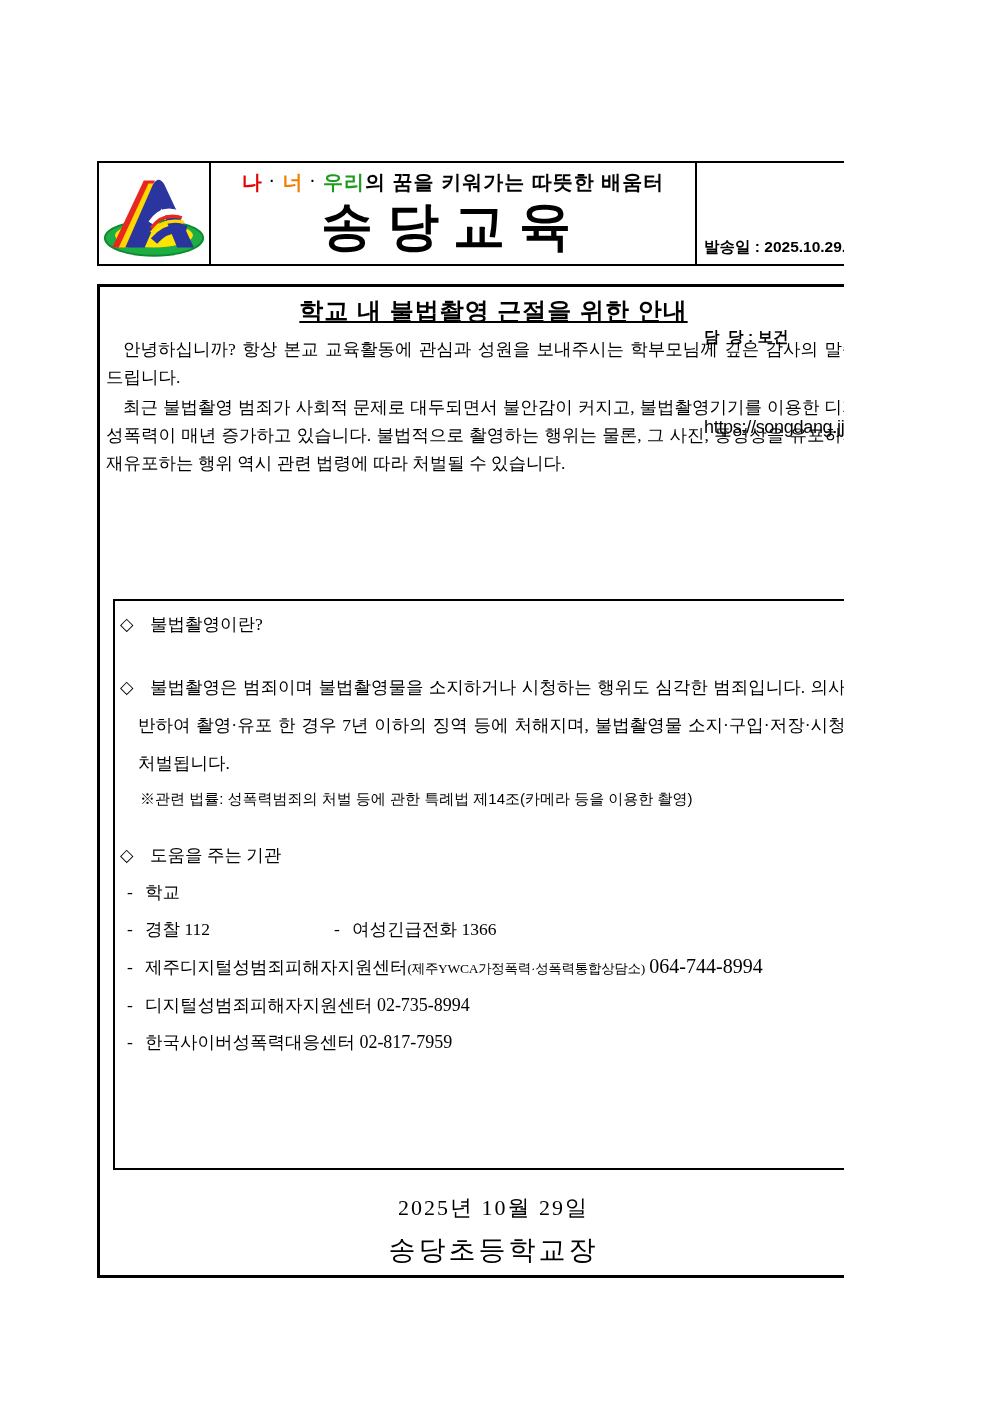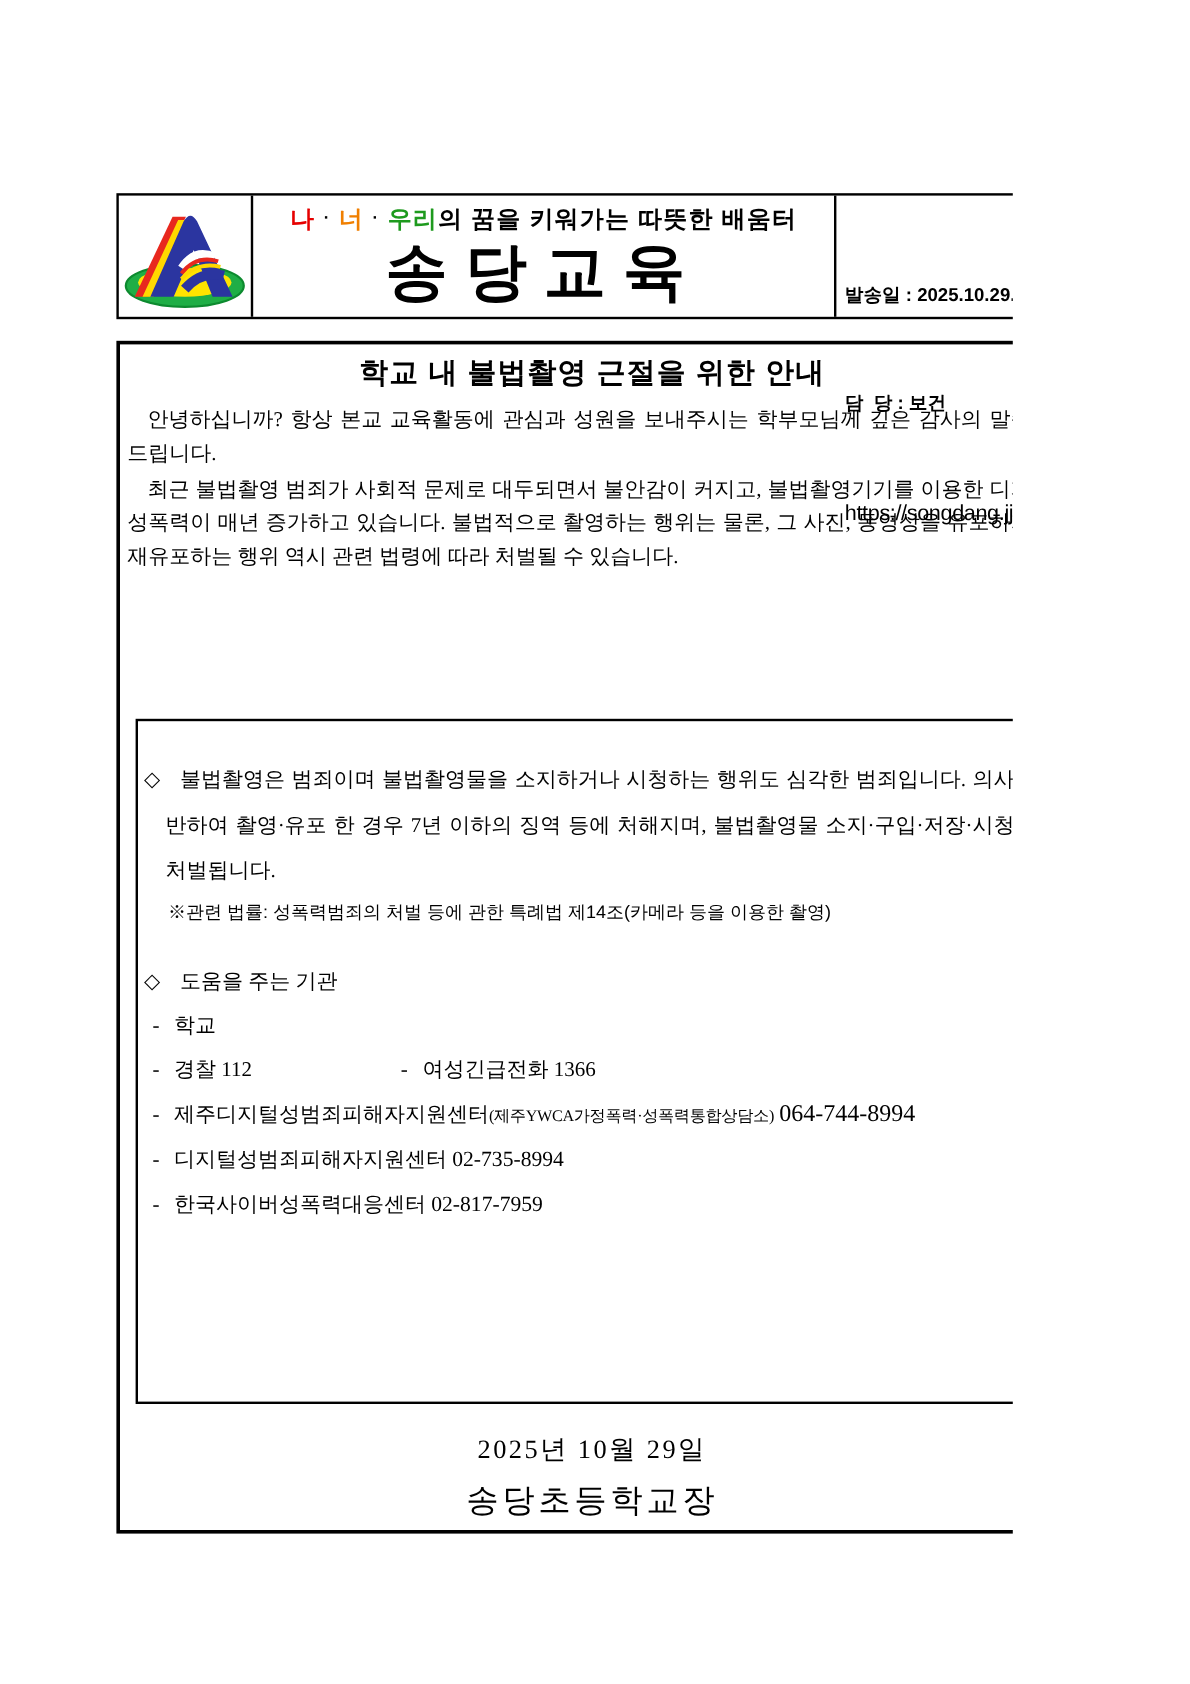--- a/index.html
+++ b/index.html
@@ -37,21 +37,21 @@
   .info-url { font-weight:normal; font-size:18px; letter-spacing:-0.3px; }
 
   
   .body-box {
     position:absolute; left:97px; top:284px; width:793px; height:994px;
     border:3px solid #000;
   }
   .doc-title {
     font-family:"Liberation Sans", sans-serif; font-weight:bold;
     font-size:24px; line-height:30px; text-align:center;
-    margin-top:9px; letter-spacing:1px;
+    margin-top:9px; letter-spacing:1px;text-decoration:underline;
   }
   .paragraphs {
     margin:9px 10px 0 6px; font-size:17.5px; line-height:28px;
     text-align:justify; word-break:break-all;
   }
   .paragraphs p { text-indent:17px; margin-top:2px; }
 
   
   .info-box {
     position:absolute; left:13px; top:312px; width:762px; height:571px;
@@ -115,20 +115,21 @@
   <div class="body-box">
     <div class="doc-title">학교 내 불법촬영 근절을 위한 안내</div>
 
     <div class="paragraphs">
       <p>안녕하십니까? 항상 본교 교육활동에 관심과 성원을 보내주시는 학부모님께 깊은 감사의 말씀을 드립니다.</p>
       <p>최근 불법촬영 범죄가 사회적 문제로 대두되면서 불안감이 커지고, 불법촬영기기를 이용한 디지털 성폭력이 매년 증가하고 있습니다. 불법적으로 촬영하는 행위는 물론, 그 사진, 동영상을 유포하거나 재유포하는 행위 역시 관련 법령에 따라 처벌될 수 있습니다.</p>
     </div>
 
     <div class="info-box">
 
+      <div><span class="marker">◇</span><span>불법촬영이란?</span></div>
 
 
       <div class="gap25"></div>
 
       <div class="hang2"><span class="marker">◇</span><span>불법촬영은 범죄이며 불법촬영물을 소지하거나 시청하는 행위도 심각한 범죄입니다. 의사에 반하여 촬영·유포 한 경우 7년 이하의 징역 등에 처해지며, 불법촬영물 소지·구입·저장·시청도 처벌됩니다.</span></div>
 
       <div class="note">※관련 법률: 성폭력범죄의 처벌 등에 관한 특례법 제14조(카메라 등을 이용한 촬영)</div>
 
       <div class="gap20"></div>
 

